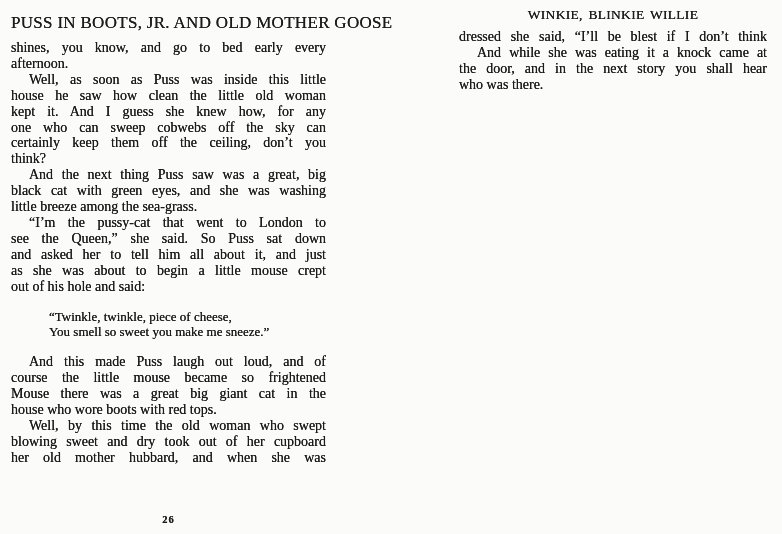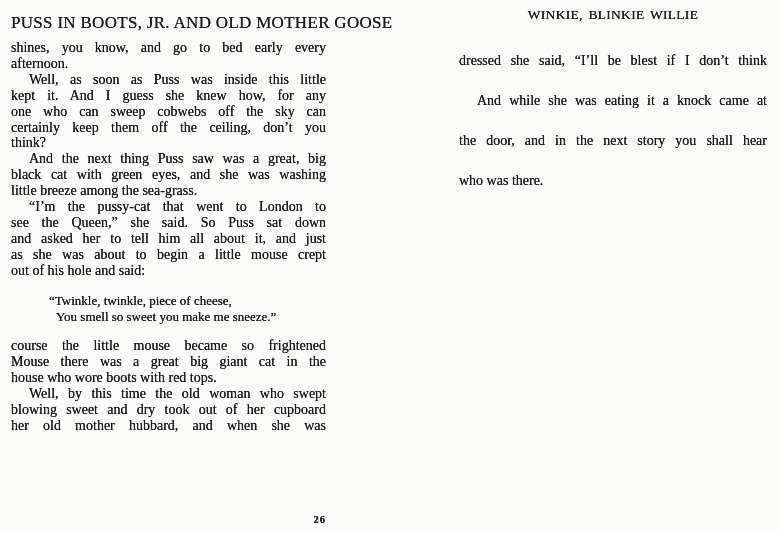--- a/index.html
+++ b/index.html
@@ -26,54 +26,55 @@
 
   .pbody {
     position: absolute;
     font-size: 14px;
     text-shadow: 0 0 0.4px currentColor;
   }
   .left-body  { left: 11px;  top: 40px; width: 315px; }
   .right-body { left: 459px; top: 29px; width: 308px; }
 
   .line { line-height: 15.9px; }
-  .right-body .line { line-height: 16px; margin-top: 24px; }
+  .right-body .line { line-height: 16px; }
   .line.just { text-align: justify; text-align-last: justify; }
   .line.ind  { text-indent: 18px; }
 
   .block.verse {
     margin: 14px 0 14px 38px;
     font-size: 13px;
   }
-  .block.verse .line + .line { margin-left: 7px; font-family: Liberation Serif, serif; }
+  .block.verse .line + .line { margin-left: 0; font-family: Liberation Serif, serif; }
 
   .folio {
     position: absolute;
     left: 11px; top: 514px; width: 315px;
-    text-align: right;
+    text-align: center;
     font-size: 10.5px;
     font-weight: bold;
     letter-spacing: 1px;
     text-shadow: 0 0 0.4px currentColor;
   }
 </style>
 </head>
 <body style="background: rgb(251, 251, 250); color: rgb(28, 28, 28);">
 
 <div class="spread">
 
   <section class="page">
     <div class="head left-head">PUSS IN BOOTS, JR. AND OLD MOTHER GOOSE</div>
     <div class="pbody left-body">
         <div class="block paragraph">
           <div class="line just">shines, you know, and go to bed early every</div>
           <div class="line">afternoon.</div>
         </div>
         <div class="block paragraph">
           <div class="line just ind">Well, as soon as Puss was inside this little</div>
+          <div class="line just">house he saw how clean the little old woman</div>
           <div class="line just">kept it.  And I guess she knew how, for any</div>
           <div class="line just">one who can sweep cobwebs off the sky can</div>
           <div class="line just">certainly keep them off the ceiling, don’t you</div>
           <div class="line">think?</div>
         </div>
         <div class="block paragraph">
           <div class="line just ind">And the next thing Puss saw was a great, big</div>
           <div class="line just">black cat with green eyes, and she was washing</div>
           <div class="line">little breeze among the sea-grass.</div>
         </div>
@@ -82,20 +83,21 @@
           <div class="line just">see the Queen,” she said.  So Puss sat down</div>
           <div class="line just">and asked her to tell him all about it, and just</div>
           <div class="line just">as she was about to begin a little mouse crept</div>
           <div class="line">out of his hole and said:</div>
         </div>
         <div class="block verse">
           <div class="line">“Twinkle, twinkle, piece of cheese,</div>
           <div class="line">You smell so sweet you make me sneeze.”</div>
         </div>
         <div class="block paragraph">
+          <div class="line just ind">And this made Puss laugh out loud, and of</div>
           <div class="line just">course the little mouse became so frightened</div>
           <div class="line just">Mouse there was a great big giant cat in the</div>
           <div class="line">house who wore boots with red tops.</div>
         </div>
         <div class="block paragraph">
           <div class="line just ind">Well, by this time the old woman who swept</div>
           <div class="line just">blowing sweet and dry took out of her cupboard</div>
           <div class="line just">her old mother hubbard, and when she was</div>
         </div>
       </div>

